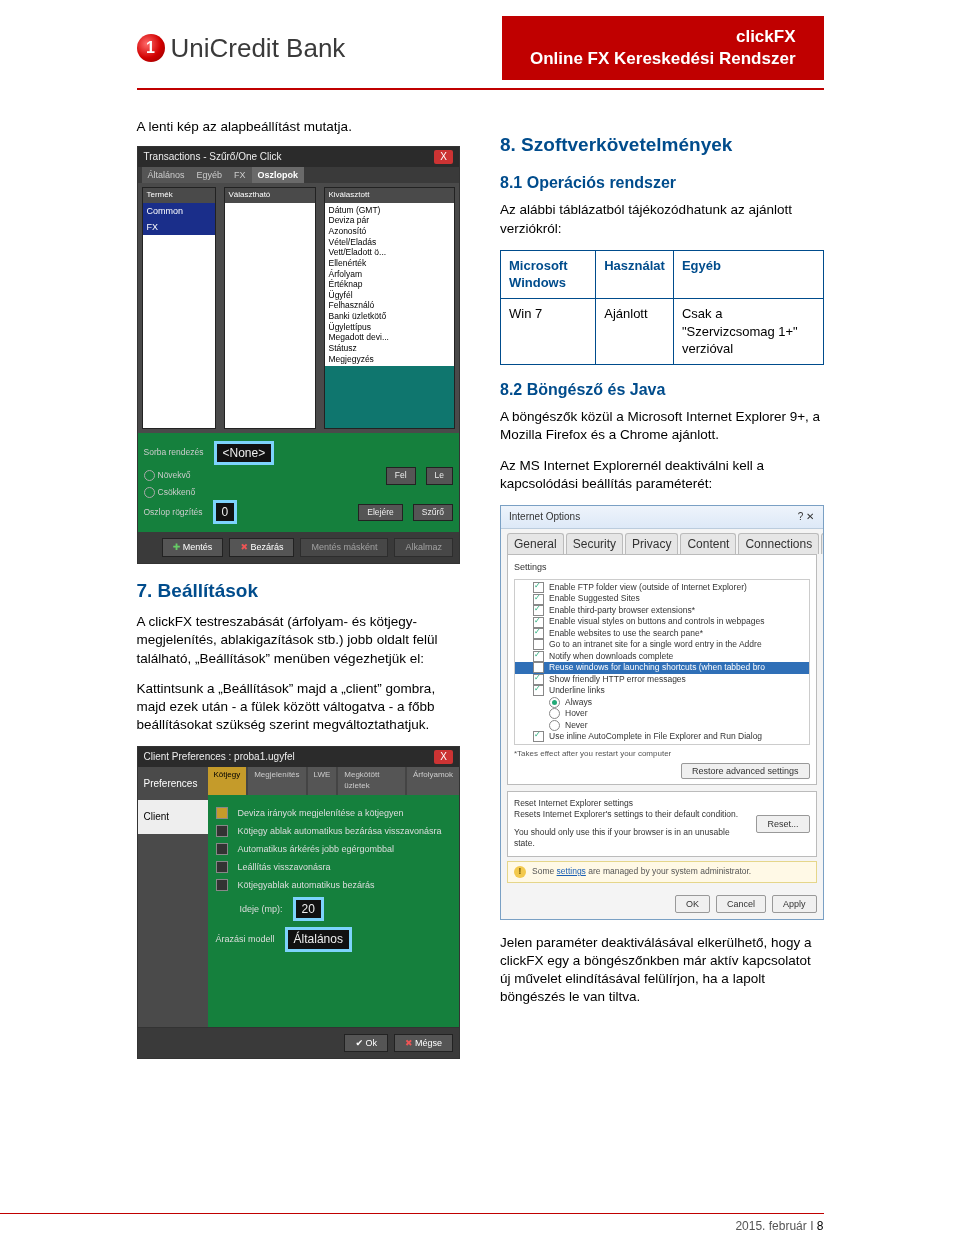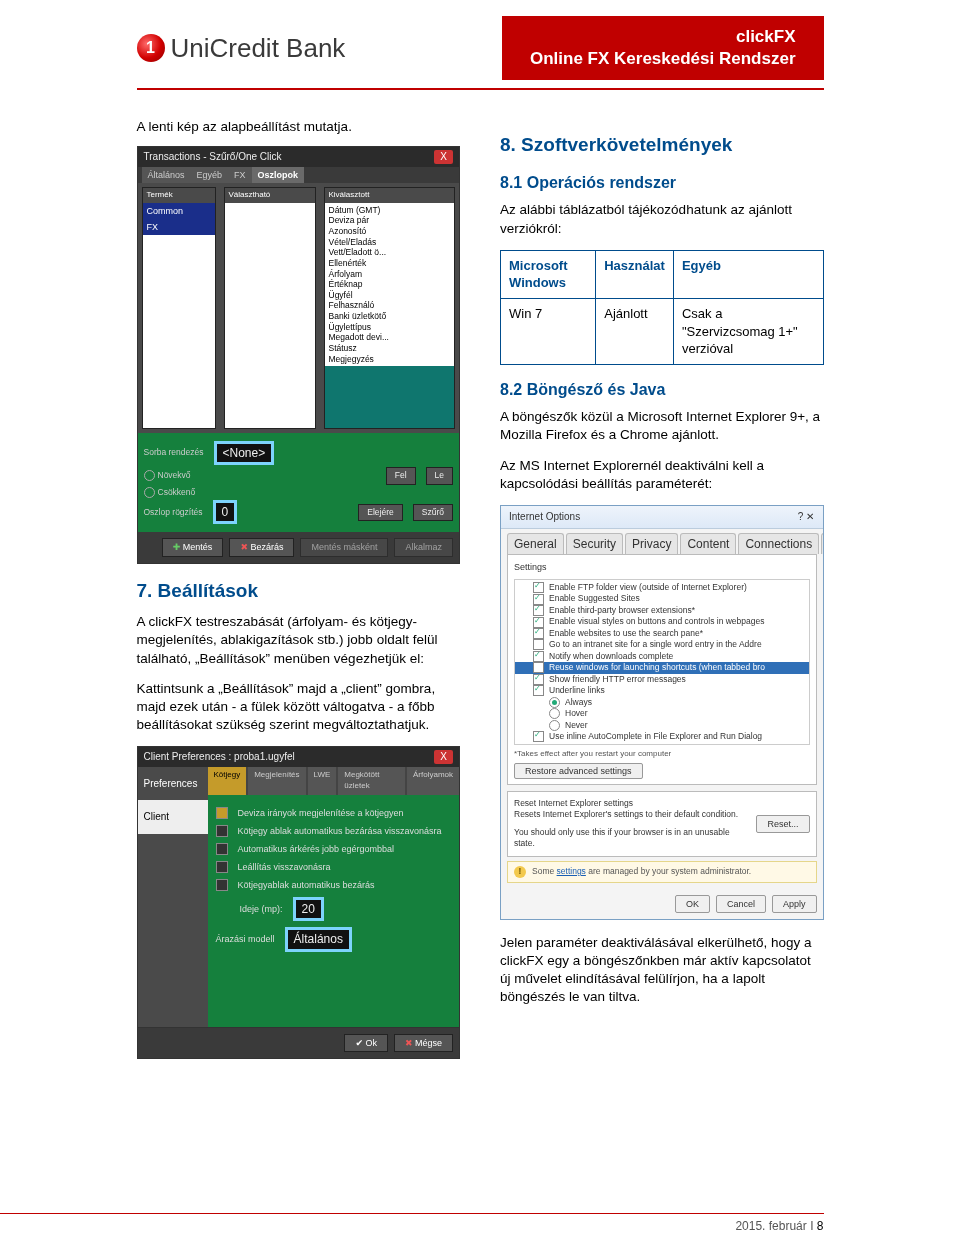--- a/index.html
+++ b/index.html
@@ -726,21 +726,21 @@
             <div class="row sub">
                 <span class="ie-radio"></span>
                 <span>Never</span>
               </div>
             <div class="row">
                 <span class="ie-chk on"></span>
                 <span>Use inline AutoComplete in File Explorer and Run Dialog</span>
               </div>
           </div>
           <div class="ie-note">*Takes effect after you restart your computer</div>
-          <div style=""><span class="ie-btn">Restore advanced settings</span></div>
+          <div style="text-align:right;"><span class="ie-btn">Restore advanced settings</span></div>
         </div>
         <div class="ie-reset">
           <div>
             <div style="font-weight:normal">Reset Internet Explorer settings</div>
             <div>Resets Internet Explorer's settings to their default condition.</div>
             <div style="margin-top:6px">You should only use this if your browser is in an unusable state.</div>
           </div>
           <span class="ie-btn">Reset...</span>
         </div>
         <div class="ie-warn">

